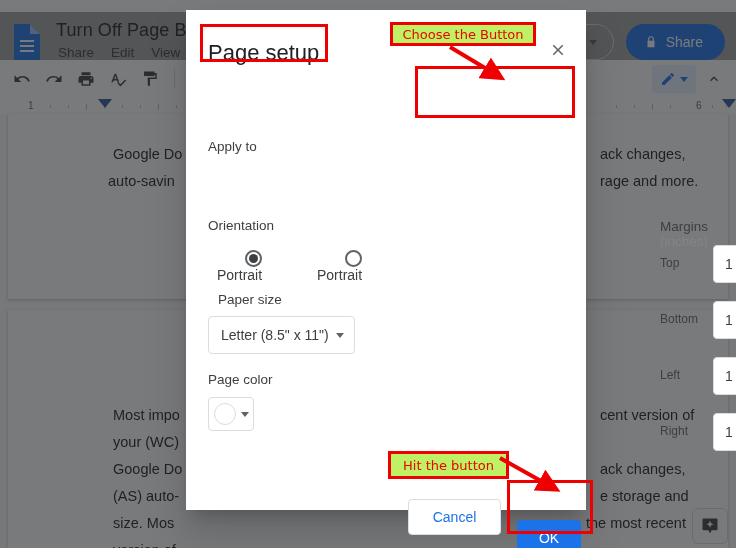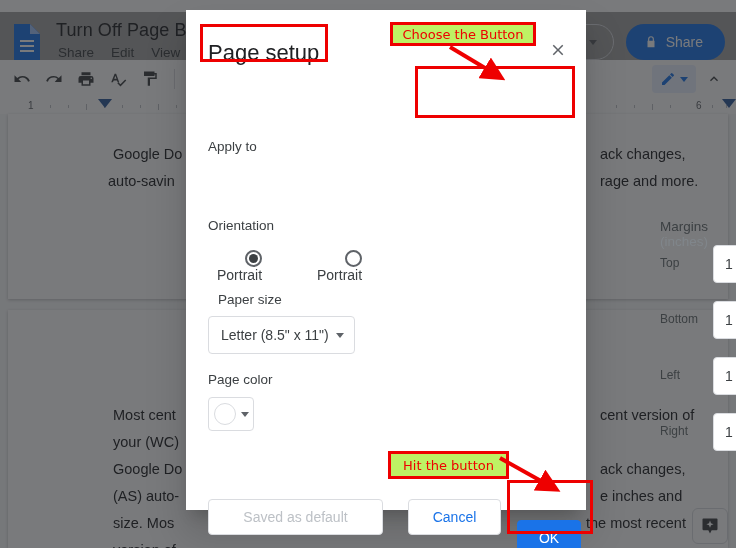--- a/index.html
+++ b/index.html
@@ -223,29 +223,29 @@
   </div>
 
   <div class="canvas">
     <div class="page p1">
       <div class="para" style="left:105px;top:27px">Google Do</div>
       <div class="para" style="left:100px;top:54px">auto-savin</div>
       <div class="para" style="left:592px;top:27px">ack changes,</div>
       <div class="para" style="left:592px;top:54px">rage and more.</div>
     </div>
     <div class="page p2">
-      <div class="para" style="left:105px;top:92px">Most cent</div>
+      <div class="para" style="left:105px;top:92px">Most impo</div>
       <div class="para" style="left:105px;top:119px">your (WC)</div>
       <div class="para" style="left:105px;top:146px">Google Do</div>
       <div class="para" style="left:105px;top:173px">(AS) auto-</div>
       <div class="para" style="left:105px;top:200px">size. Mos</div>
       <div class="para" style="left:105px;top:227px">version of</div>
       <div class="para" style="left:592px;top:92px">cent version of</div>
       <div class="para" style="left:592px;top:146px">ack changes,</div>
-      <div class="para" style="left:592px;top:173px">e inches and</div>
+      <div class="para" style="left:592px;top:173px">e storage and</div>
       <div class="para" style="left:578px;top:200px">the most recent</div>
     </div>
     <div class="fab">
       <svg width="20" height="20" viewBox="0 0 24 24">
         <path fill="#3c4043" d="M4 3h16a1 1 0 011 1v12a1 1 0 01-1 1h-6l-2 4-2-4H4a1 1 0 01-1-1V4a1 1 0 011-1z"></path>
         <path fill="#ffffff" d="M12 5.5l1.2 3.1 3.1 1.2-3.1 1.2L12 14.1l-1.2-3.1-3.1-1.2 3.1-1.2z"></path>
       </svg>
     </div>
   </div>
 </div>
@@ -297,21 +297,20 @@
 
   <div class="m-label" style="left:474px;top:302px">Bottom</div>
   <div class="m-input" style="left:527px;top:291px">1</div>
 
   <div class="m-label" style="left:474px;top:358px">Left</div>
   <div class="m-input" style="left:527px;top:347px">1</div>
 
   <div class="m-label" style="left:474px;top:414px">Right</div>
   <div class="m-input" style="left:527px;top:403px">1</div>
 
-  <div class="btn btn-default" style="left:22px;top:489px;width:175px">Saved as default</div>
   <div class="btn btn-cancel" style="left:222px;top:489px;width:93px">Cancel</div>
   <div class="btn btn-ok" style="left:331px;top:510px;width:64px">OK</div>
 </div>
 
 <div class="anno" style="left:200px;top:24px;width:128px;height:38px;"></div>
 <div class="anno-txt" style="left:390px;top:22px;width:146px;height:24px;">Choose the Button</div>
 <div class="anno" style="left:415px;top:66px;width:160px;height:52px;"></div>
 
 <div class="anno-txt" style="left:388px;top:451px;width:121px;height:28px;">Hit the button</div>
 <div class="anno" style="left:507px;top:480px;width:86px;height:54px;"></div>

